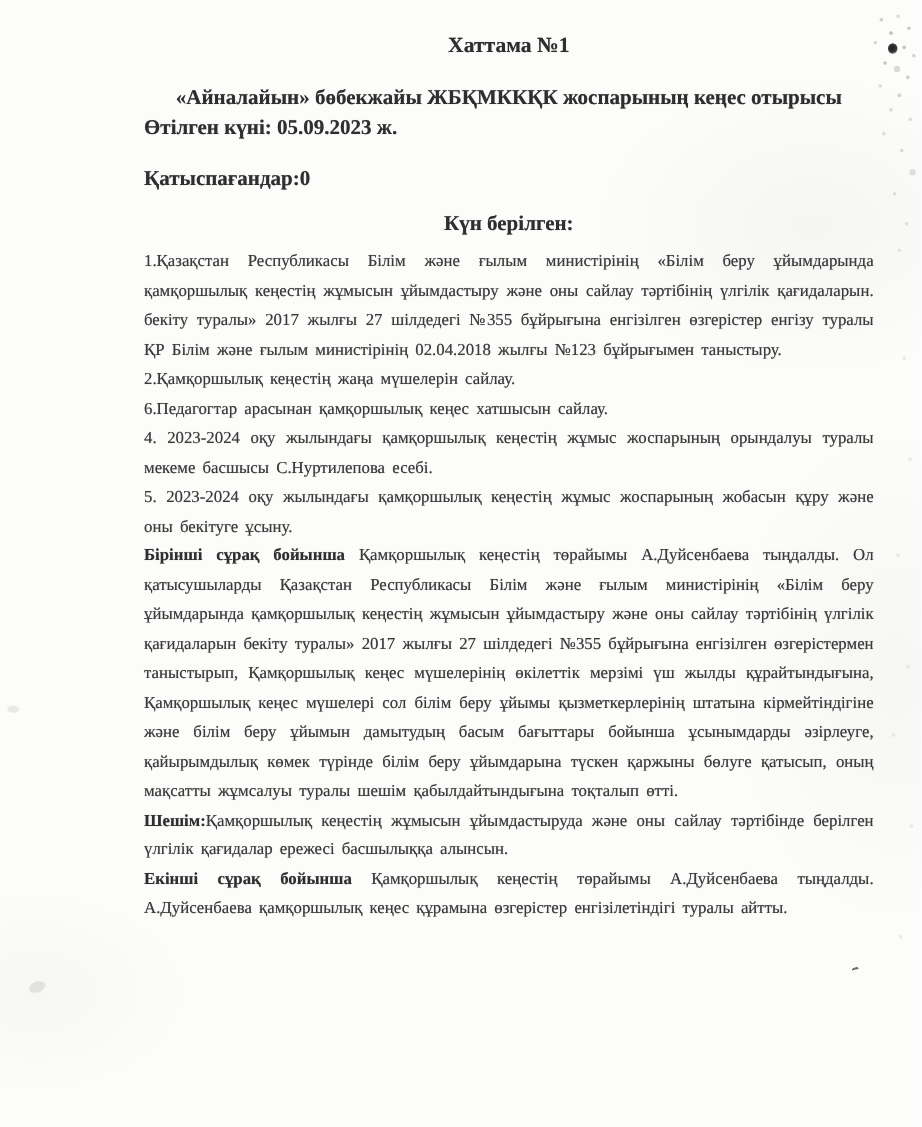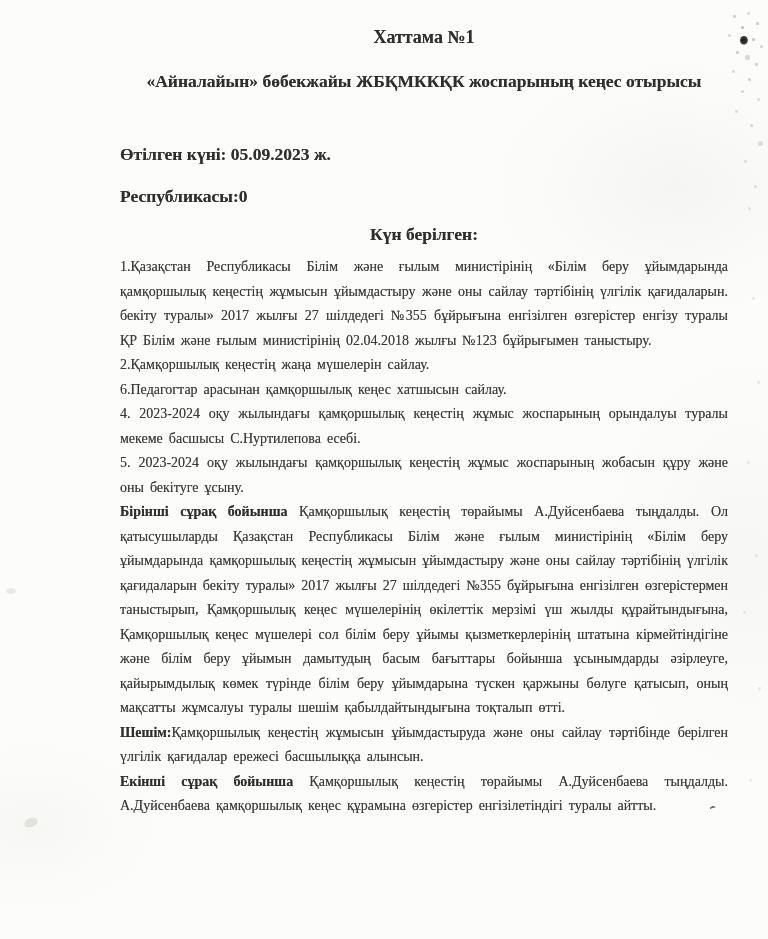--- a/index.html
+++ b/index.html
@@ -33,21 +33,20 @@
   }
   .doc-subtitle {
     margin: 0;
     font-size: 17.5px;
     line-height: 22px;
     font-weight: bold;
     text-align: center;
     color: #2e2e2e;
   }
   .meta-block {
-    margin-top: 48px;
   }
   .meta-line {
     margin: 0;
     font-size: 17.5px;
     line-height: 28px;
     font-weight: bold;
     color: #2f2f2f;
   }
   .meta-line.absent {
     margin-top: 14px;
@@ -139,21 +138,21 @@
   <div class="artifact speckles-right-edge"></div>
   <div class="artifact smudge-left-mid"></div>
   <div class="artifact smudge-left-bottom"></div>
   <div class="artifact tick-mark"></div>
 
   <h1 class="doc-title">Хаттама №1</h1>
   <h2 class="doc-subtitle">«Айналайын» бөбекжайы ЖБҚМККҚК жоспарының кеңес отырысы</h2>
 
   <div class="meta-block">
     <p class="meta-line">Өтілген күні: 05.09.2023 ж.</p>
-    <p class="meta-line absent">Республикасы:0</p>
+    <p class="meta-line absent">Қатыспағандар:0</p>
   </div>
 
   <h3 class="agenda-heading">Күн берілген:</h3>
 
   <div>
     <p class="agenda-item">1.Қазақстан Республикасы Білім және ғылым министірінің «Білім беру ұйымдарында қамқоршылық кеңестің жұмысын ұйымдастыру және оны сайлау тәртібінің үлгілік қағидаларын. бекіту туралы» 2017 жылғы 27 шілдедегі №355 бұйрығына енгізілген өзгерістер енгізу туралы ҚР Білім және ғылым министірінің 02.04.2018 жылғы №123 бұйрығымен таныстыру.</p>
     <p class="agenda-item">2.Қамқоршылық кеңестің жаңа мүшелерін сайлау.</p>
     <p class="agenda-item">6.Педагогтар арасынан қамқоршылық кеңес хатшысын сайлау.</p>
     <p class="agenda-item">4. 2023-2024 оқу жылындағы қамқоршылық кеңестің жұмыс жоспарының орындалуы туралы мекеме басшысы С.Нуртилепова есебі.</p>
     <p class="agenda-item">5. 2023-2024 оқу жылындағы қамқоршылық кеңестің жұмыс жоспарының жобасын құру және оны бекітуге ұсыну.</p>

